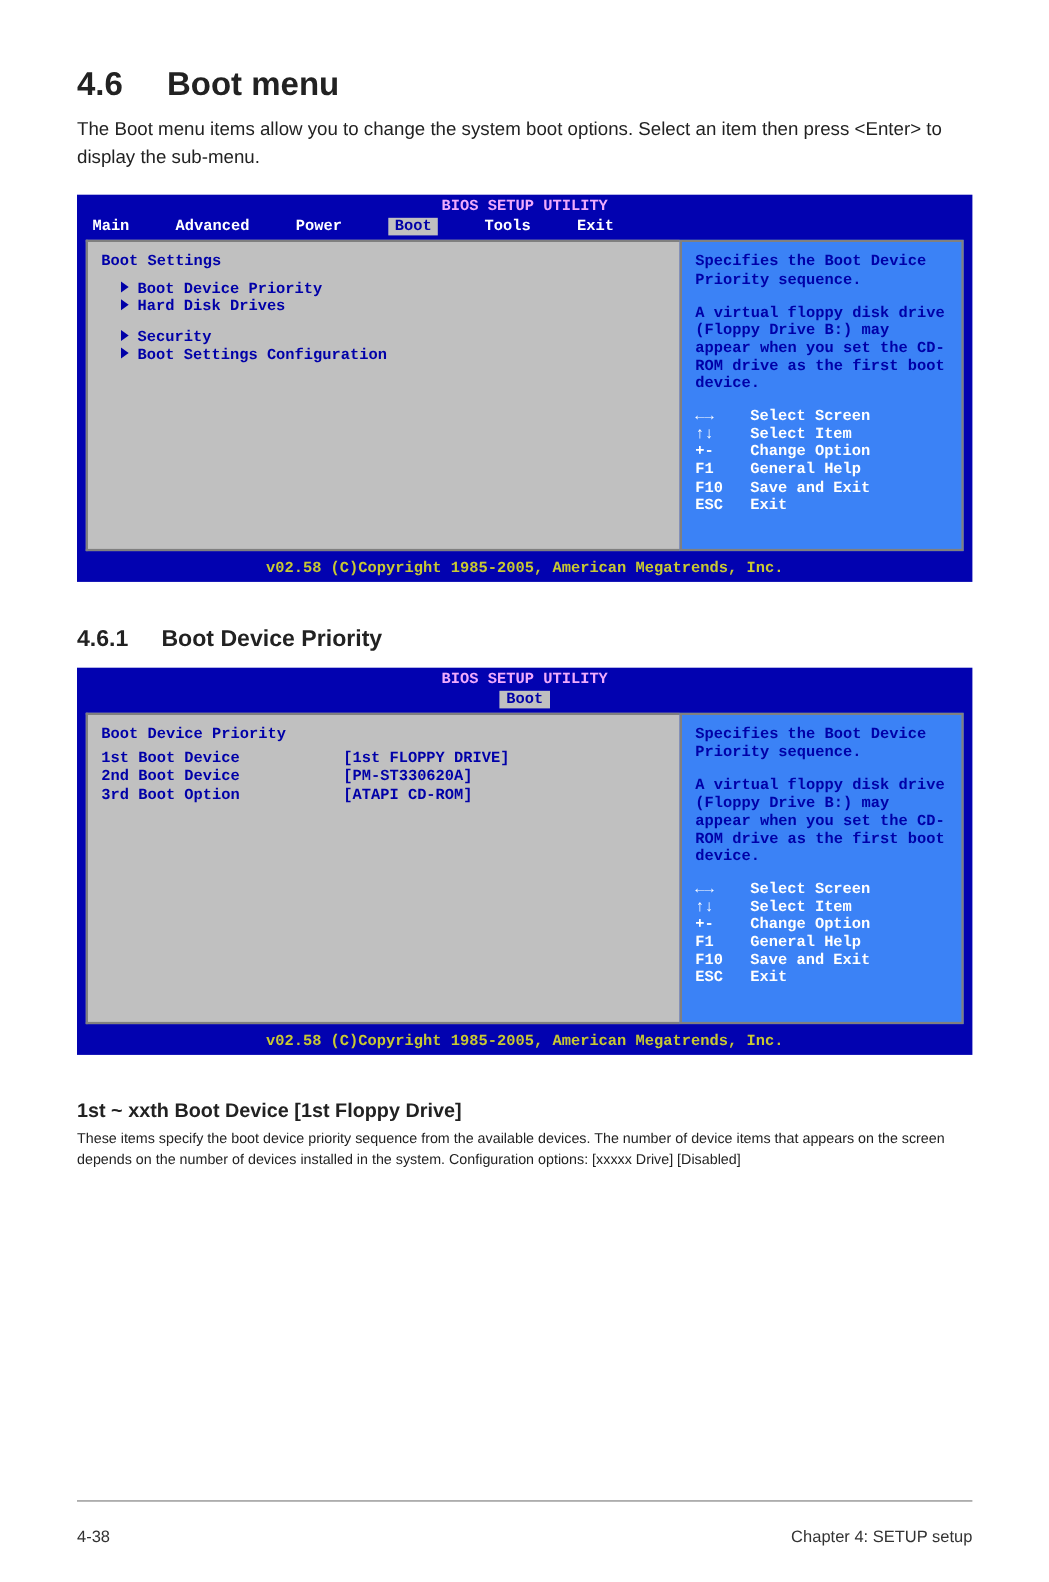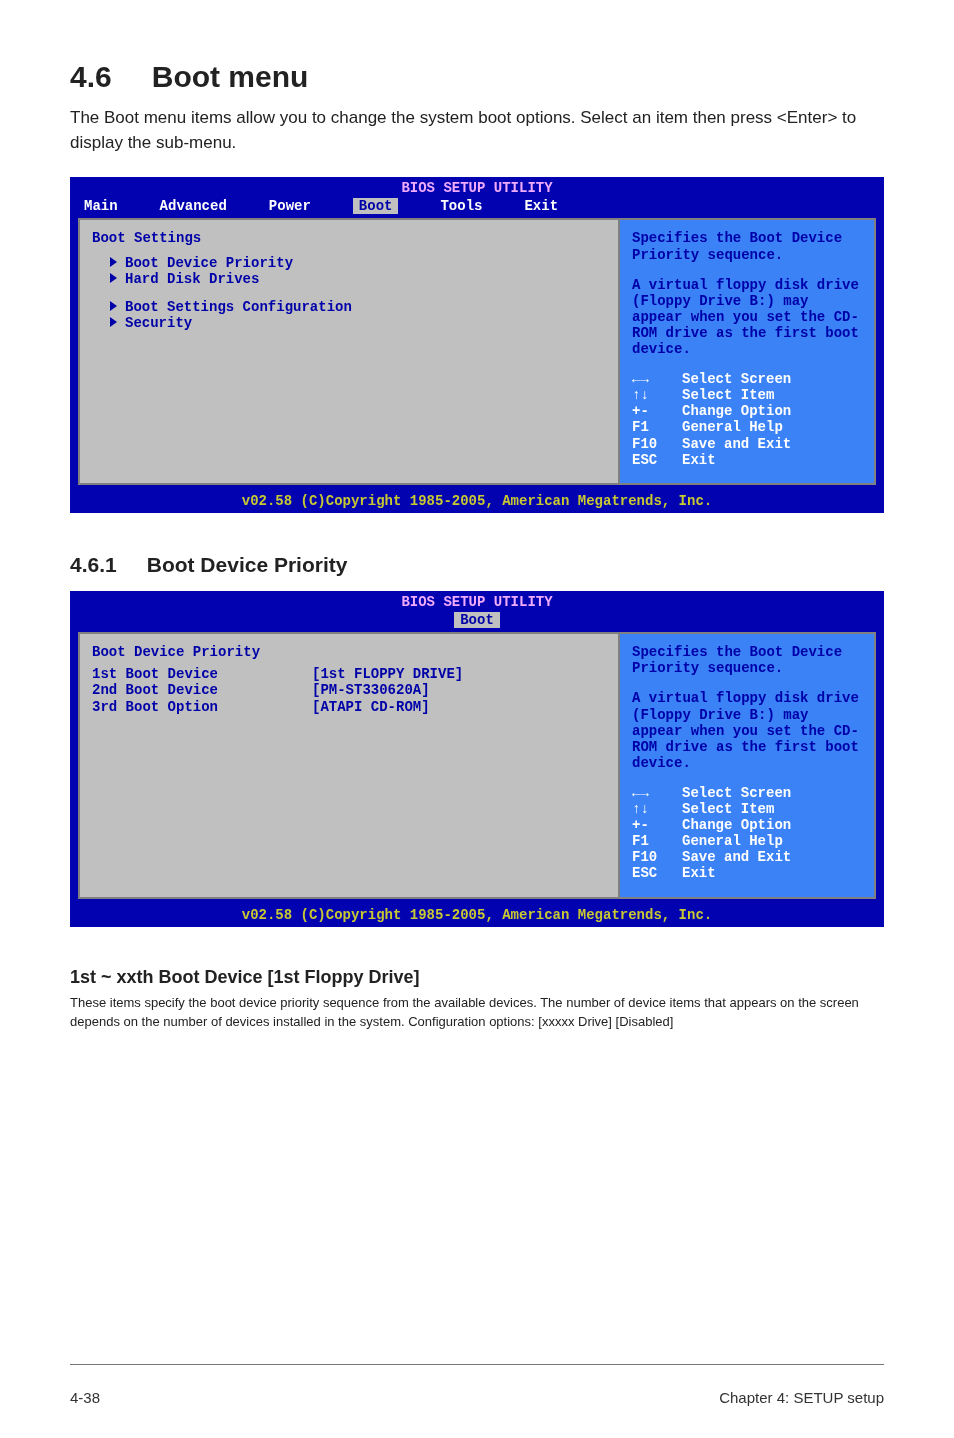--- a/index.html
+++ b/index.html
@@ -62,21 +62,21 @@
     padding: 0 6px;
   }
   .bios-body {
     display: flex;
     margin: 0 8px 6px 8px;
   }
   .bios-left {
     flex: 1;
     background: #c0c0c0;
     color: #0000a8;
-    padding: 10px 12px 32px 12px;
+    padding: 10px 12px 48px 12px;
     font-weight: bold;
     border: 2px solid #808080;
     border-right: none;
   }
   .bios-left .indent {
     margin-left: 18px;
   }
   .bios-left .tri {
     display: inline-block;
     width: 0; height: 0;
@@ -171,22 +171,22 @@
       <span>Tools</span>
       <span>Exit</span>
     </div>
     <div class="bios-body">
       <div class="bios-left">
         <div>Boot Settings</div>
         <div style="height:8px"></div>
         <div class="indent"><span class="tri"></span><span>Boot Device Priority</span></div>
         <div class="indent"><span class="tri"></span><span>Hard Disk Drives</span></div>
         <div style="height:12px"></div>
+        <div class="indent"><span class="tri"></span><span>Security</span></div>
         <div class="indent"><span class="tri"></span><span>Boot Settings Configuration</span></div>
-        <div class="indent"><span class="tri"></span><span>Security</span></div>
         <div style="height:120px"></div>
       </div>
       <div class="bios-right">
         <div>Specifies the Boot Device Priority sequence.</div>
         <div style="height:14px"></div>
         <div>A virtual floppy disk drive (Floppy Drive B:) may appear when you set the CD-ROM drive as the first boot device.</div>
         <div class="navhelp">
           <div class="row"><span class="key">←→</span><span>Select Screen</span></div>
           <div class="row"><span class="key">↑↓</span><span>Select Item</span></div>
           <div class="row"><span class="key">+-</span><span>Change Option</span></div>

